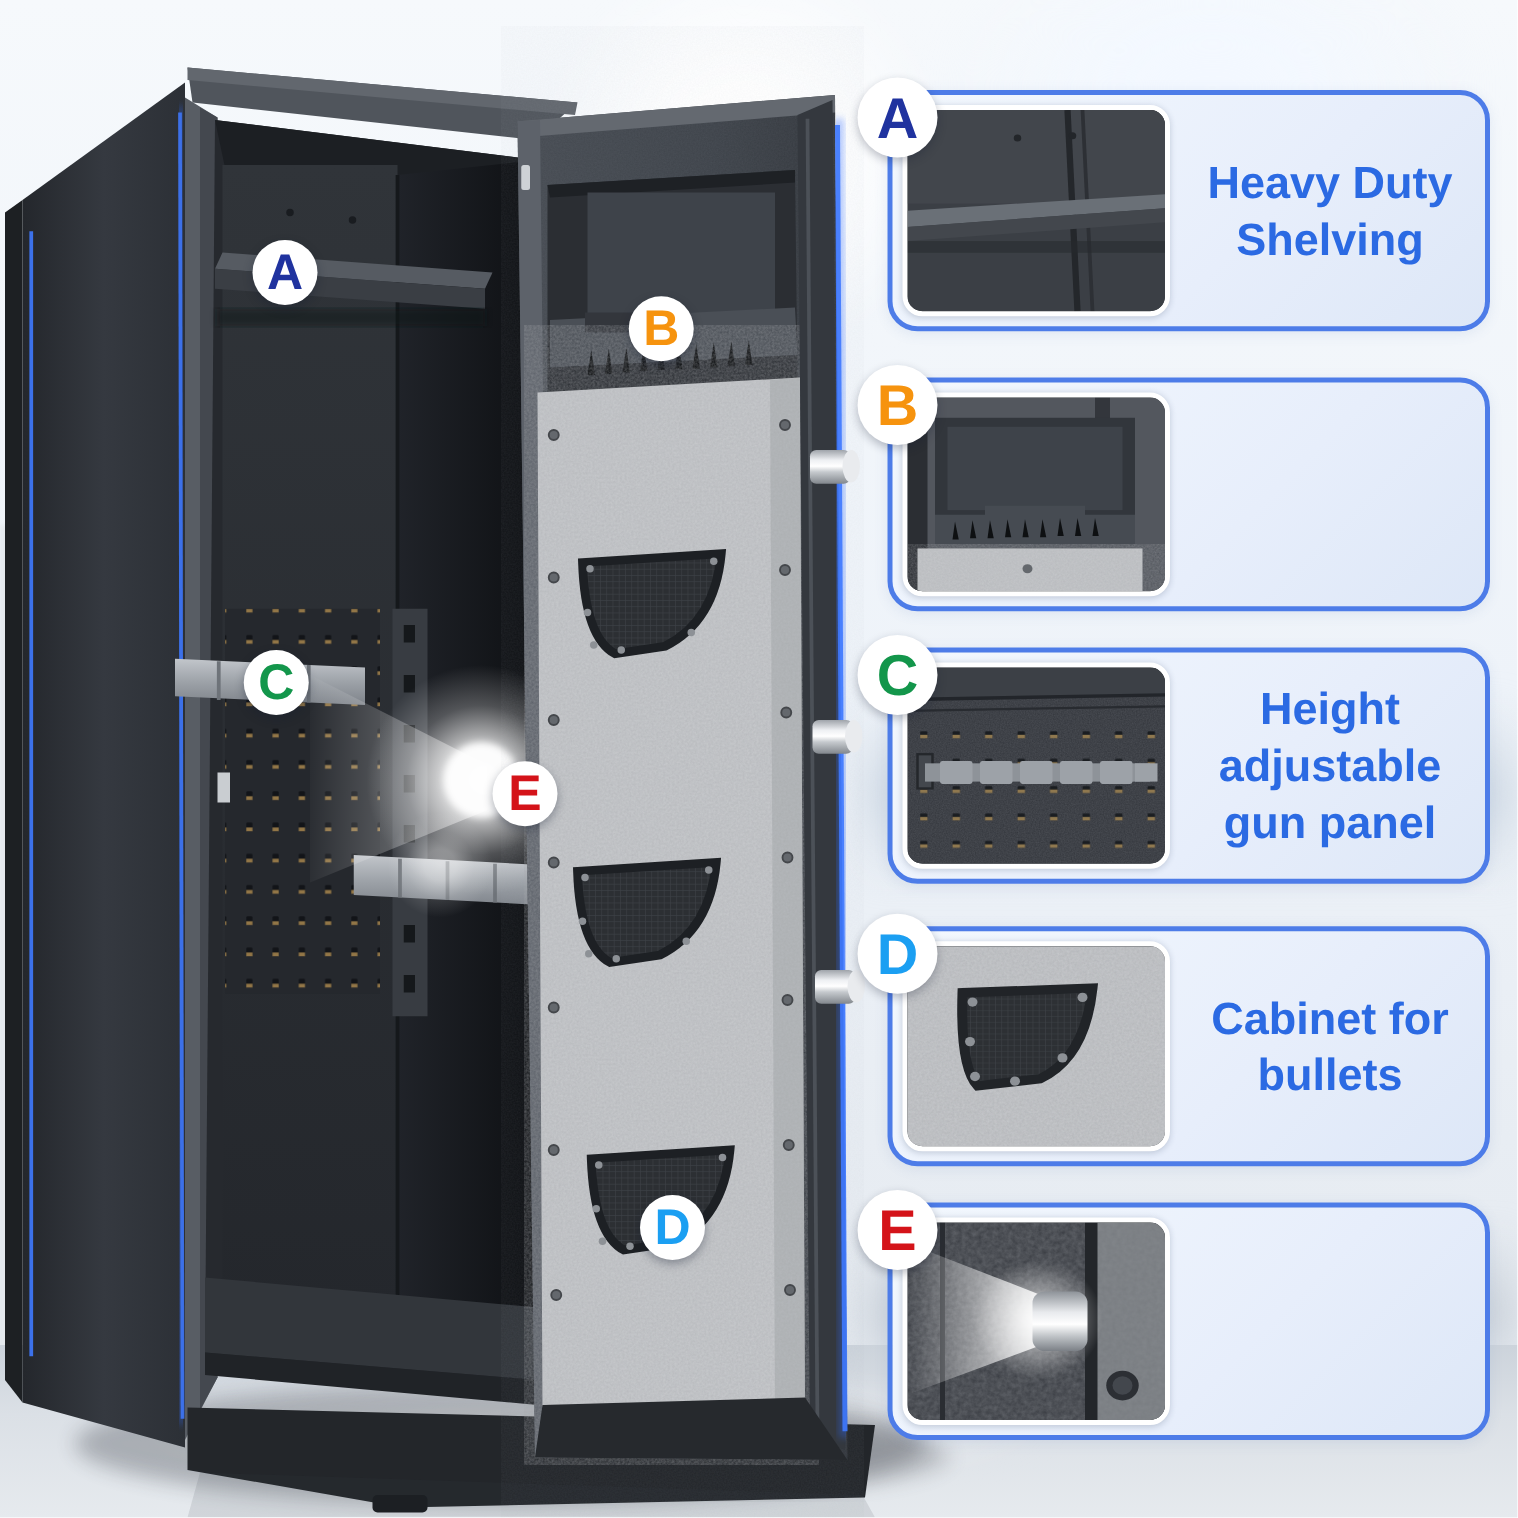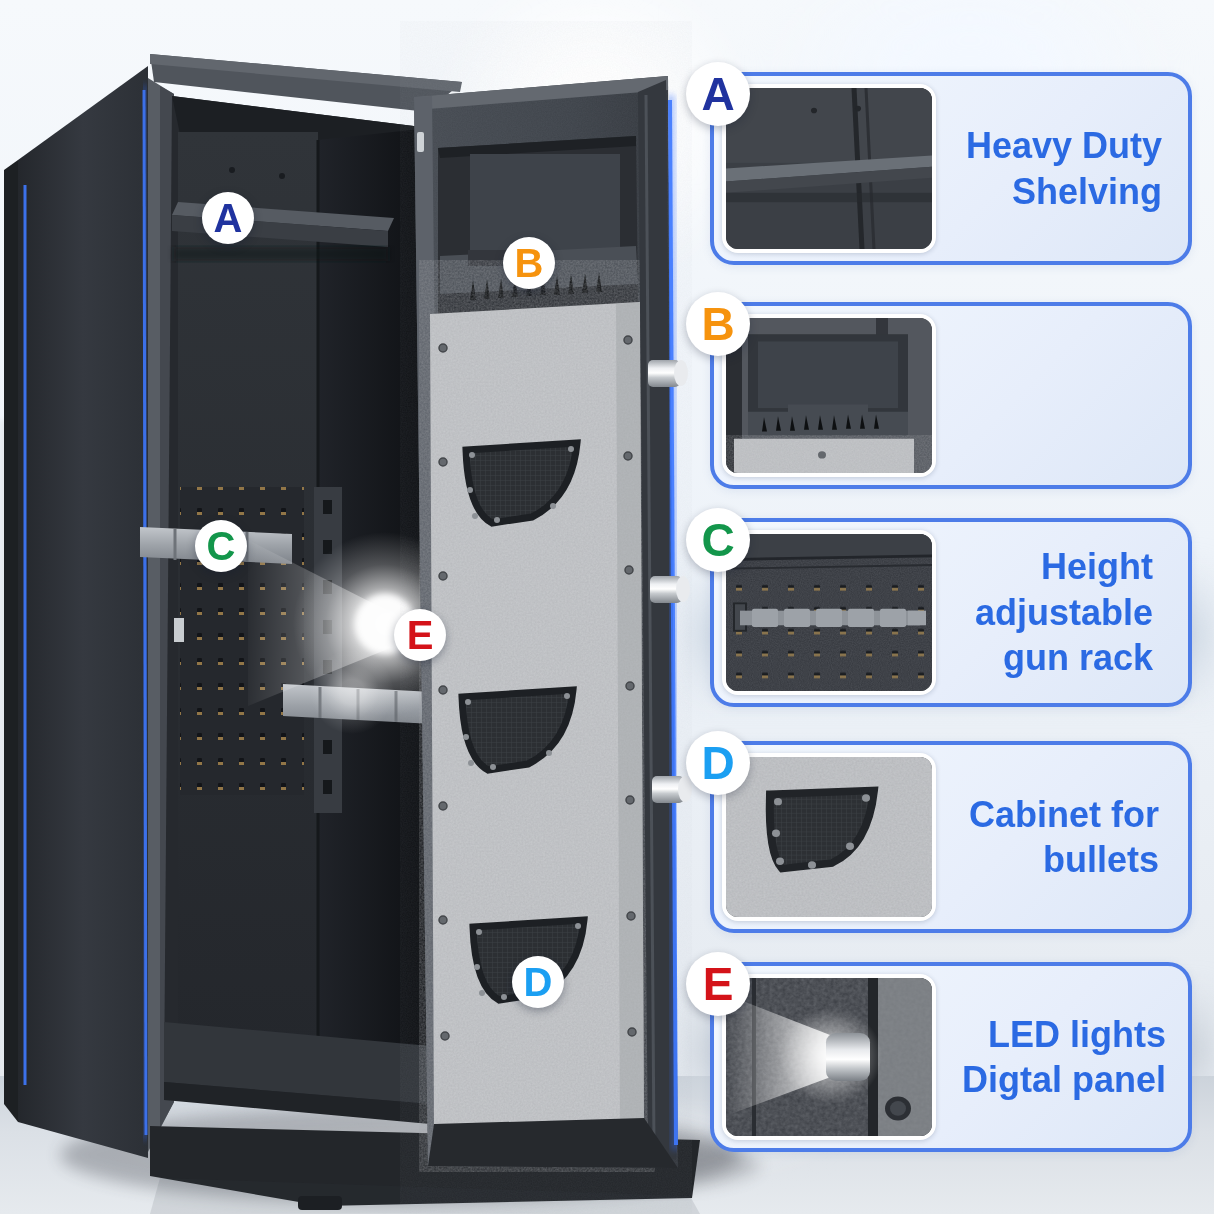--- a/index.html
+++ b/index.html
@@ -41,21 +41,21 @@
   .card-c{top:518px;height:189px;}
   .card-d{top:741px;height:192px;}
   .card-e{top:962px;height:190px;}
   .badge{position:absolute;left:-28px;top:-14px;width:64px;height:64px;border-radius:50%;background:#ffffff;
          box-shadow:0 3px 8px rgba(20,30,50,.28);display:flex;align-items:center;justify-content:center;z-index:3;}
   .badge span{font-size:46px;font-weight:bold;line-height:1;}
   .thumb{position:absolute;left:8px;top:8px;bottom:8px;width:206px;border:4px solid #ffffff;border-radius:16px;
          overflow:hidden;box-shadow:0 1px 5px rgba(40,60,90,.22);background:#3a3e43;}
   .thumb svg{display:block;width:100%;height:100%;}
   .caption{position:absolute;left:232px;right:6px;top:0;bottom:0;display:flex;align-items:center;justify-content:center;
-           text-align:right;font-weight:bold;font-size:36px;line-height:1.26;color:#2b6ae3;white-space:pre-line;}
+           text-align:center;font-weight:bold;font-size:36px;line-height:1.26;color:#2b6ae3;white-space:pre-line;}
 </style>
 </head>
 <body>
 
 <div class="stage">
 
   <div class="bg-window"></div>
   <div class="bg-window2"></div>
   <div class="bg-wallband"></div>
   <div class="bg-band-mid"></div>
@@ -368,21 +368,21 @@
           <rect x="58" y="82" width="26" height="20" rx="2" fill="#9da2a8"></rect>
           <rect x="90" y="82" width="26" height="20" rx="2" fill="#9da2a8"></rect>
           <rect x="122" y="82" width="26" height="20" rx="2" fill="#9da2a8"></rect>
           <rect x="154" y="82" width="26" height="20" rx="2" fill="#9da2a8"></rect>
           <rect x="182" y="84" width="18" height="16" fill="#9da2a8"></rect>
         </g>
       </svg>
     </div>
     <div class="caption">Height
 adjustable
-gun rack</div>
+gun panel</div>
   </div>
 
   <div class="card card-d">
     <div class="badge">
       <span style="color: rgb(27, 159, 242);">D</span>
     </div>
     <div class="thumb">
       <svg viewBox="0 0 206 172" preserveAspectRatio="none">
         <defs>
           <filter id="feltD">
@@ -442,17 +442,15 @@
         <rect x="150" y="0" width="56" height="172" fill="#8e9196" opacity="0.75"></rect>
         <rect x="142" y="0" width="10" height="172" fill="#23262a"></rect>
         <line x1="28" y1="0" x2="28" y2="172" stroke="#2a2d32" stroke-width="4"></line>
         <polygon points="104,62 0,18 0,150 104,108" fill="url(#gBeamE)"></polygon>
         <circle cx="104" cy="85" r="52" fill="url(#gGlowE)"></circle>
         <rect x="100" y="60" width="44" height="52" rx="10" fill="url(#gCylE)"></rect>
         <circle cx="172" cy="142" r="13" fill="#2c2f34"></circle>
         <circle cx="172" cy="142" r="8" fill="#43474d"></circle>
       </svg>
     </div>
-    <div class="caption">LED lights
-Digtal panel</div>
   </div>
 
 </div>
 
 </body></html>

